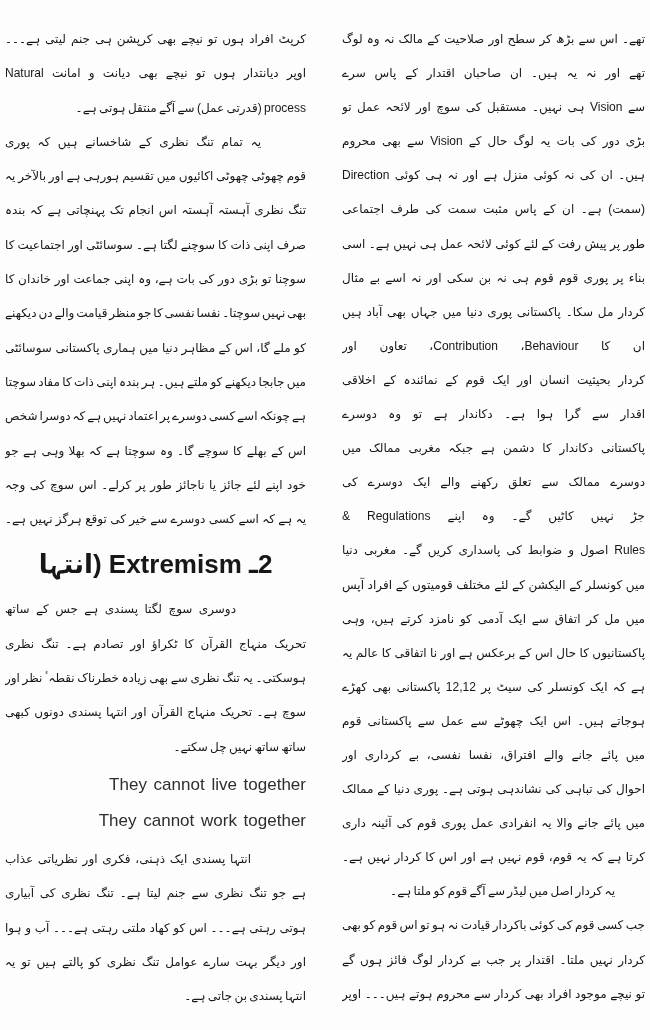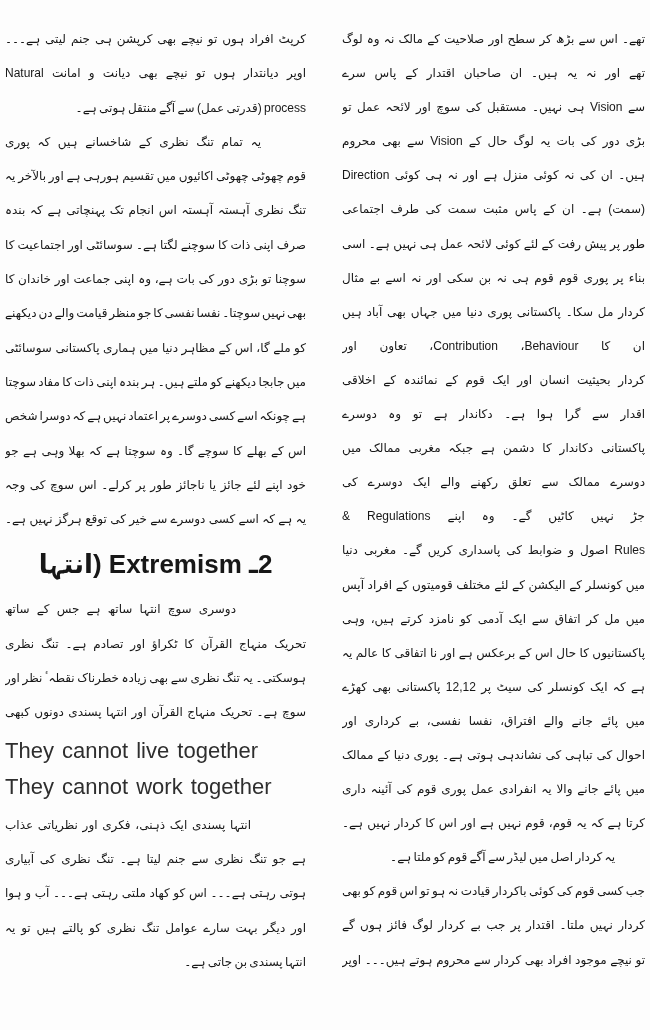--- a/index.html
+++ b/index.html
@@ -42,22 +42,22 @@
     font-size:26px;
     font-weight:bold;
     height:52px;line-height:52px;
     margin:2px 0;
     overflow:hidden;
     word-spacing:0;
   }
   .quote-wrap{margin:3px 0;}
   .quote{
     direction:ltr;
-    text-align:left;
-    font-size:22px;
+    text-align:right;
+    font-size:17px;
     color:var(--quote);
     height:36px;line-height:36px;
     word-spacing:2px;
   }
 </style>
 </head>
 <body>
 
 <div class="page">
 
@@ -75,20 +75,21 @@
     <div class="ln">کردار بحیثیت انسان اور ایک قوم کے نمائندہ کے اخلاقی</div>
     <div class="ln">اقدار سے گرا ہوا ہے۔ دکاندار ہے تو وہ دوسرے</div>
     <div class="ln">پاکستانی دکاندار کا دشمن ہے جبکہ مغربی ممالک میں</div>
     <div class="ln">دوسرے ممالک سے تعلق رکھنے والے ایک دوسرے کی</div>
     <div class="ln">جڑ نہیں کاٹیں گے۔ وہ اپنے Regulations &amp;</div>
     <div class="ln">Rules اصول و ضوابط کی پاسداری کریں گے۔ مغربی دنیا</div>
     <div class="ln tight">میں کونسلر کے الیکشن کے لئے مختلف قومیتوں کے افراد آپس</div>
     <div class="ln">میں مل کر اتفاق سے ایک آدمی کو نامزد کرتے ہیں، وہی</div>
     <div class="ln tight">پاکستانیوں کا حال اس کے برعکس ہے اور نا اتفاقی کا عالم یہ</div>
     <div class="ln">ہے کہ ایک کونسلر کی سیٹ پر 12,12 پاکستانی بھی کھڑے</div>
+    <div class="ln">ہوجاتے ہیں۔ اس ایک چھوٹے سے عمل سے پاکستانی قوم</div>
     <div class="ln">میں پائے جانے والے افتراق، نفسا نفسی، بے کرداری اور</div>
     <div class="ln">احوال کی تباہی کی نشاندہی ہوتی ہے۔ پوری دنیا کے ممالک</div>
     <div class="ln">میں پائے جانے والا یہ انفرادی عمل پوری قوم کی آئینہ داری</div>
     <div class="ln">کرتا ہے کہ یہ قوم، قوم نہیں ہے اور اس کا کردار نہیں ہے۔</div>
     <div class="ln end ind30">یہ کردار اصل میں لیڈر سے آگے قوم کو ملتا ہے۔</div>
     <div class="ln tight">جب کسی قوم کی کوئی باکردار قیادت نہ ہو تو اس قوم کو بھی کوئی</div>
     <div class="ln">کردار نہیں ملتا۔ اقتدار پر جب بے کردار لوگ فائز ہوں گے</div>
     <div class="ln">تو نیچے موجود افراد بھی کردار سے محروم ہوتے ہیں۔۔۔ اوپر</div>
   </div>
 
@@ -105,24 +106,25 @@
     <div class="ln tight">بھی نہیں سوچتا۔ نفسا نفسی کا جو منظر قیامت والے دن دیکھنے</div>
     <div class="ln">کو ملے گا، اس کے مظاہر دنیا میں ہماری پاکستانی سوسائٹی</div>
     <div class="ln tight">میں جابجا دیکھنے کو ملتے ہیں۔ ہر بندہ اپنی ذات کا مفاد سوچتا</div>
     <div class="ln tight">ہے چونکہ اسے کسی دوسرے پر اعتماد نہیں ہے کہ دوسرا شخص</div>
     <div class="ln">اس کے بھلے کا سوچے گا۔ وہ سوچتا ہے کہ بھلا وہی ہے جو</div>
     <div class="ln">خود اپنے لئے جائز یا ناجائز طور پر کرلے۔ اس سوچ کی وجہ</div>
     <div class="ln">یہ ہے کہ اسے کسی دوسرے سے خیر کی توقع ہرگز نہیں ہے۔</div>
 
     <div class="heading">2ـ Extremism (انتہا پسندی)</div>
 
-    <div class="ln ind70">دوسری سوچ انتہا ساتھ ہے جس کے ساتھ</div>
+    <div class="ln ind70">دوسری سوچ لگتا پسندی ہے جس کے ساتھ</div>
     <div class="ln">تحریک منہاج القرآن کا ٹکراؤ اور تصادم ہے۔ تنگ نظری</div>
     <div class="ln">ہوسکتی۔ یہ تنگ نظری سے بھی زیادہ خطرناک نقطہٴ نظر اور</div>
     <div class="ln">سوچ ہے۔ تحریک منہاج القرآن اور انتہا پسندی دونوں کبھی</div>
+    <div class="ln end">ساتھ ساتھ نہیں چل سکتے۔</div>
 
     <div class="quote-wrap">
       <div class="quote">They cannot live together</div>
       <div class="quote">They cannot work together</div>
     </div>
 
     <div class="ln ind55">انتہا پسندی ایک ذہنی، فکری اور نظریاتی عذاب</div>
     <div class="ln">ہے جو تنگ نظری سے جنم لیتا ہے۔ تنگ نظری کی آبیاری</div>
     <div class="ln">ہوتی رہتی ہے۔۔۔ اس کو کھاد ملتی رہتی ہے۔۔۔ آب و ہوا</div>
     <div class="ln">اور دیگر بہت سارے عوامل تنگ نظری کو پالتے ہیں تو یہ</div>

